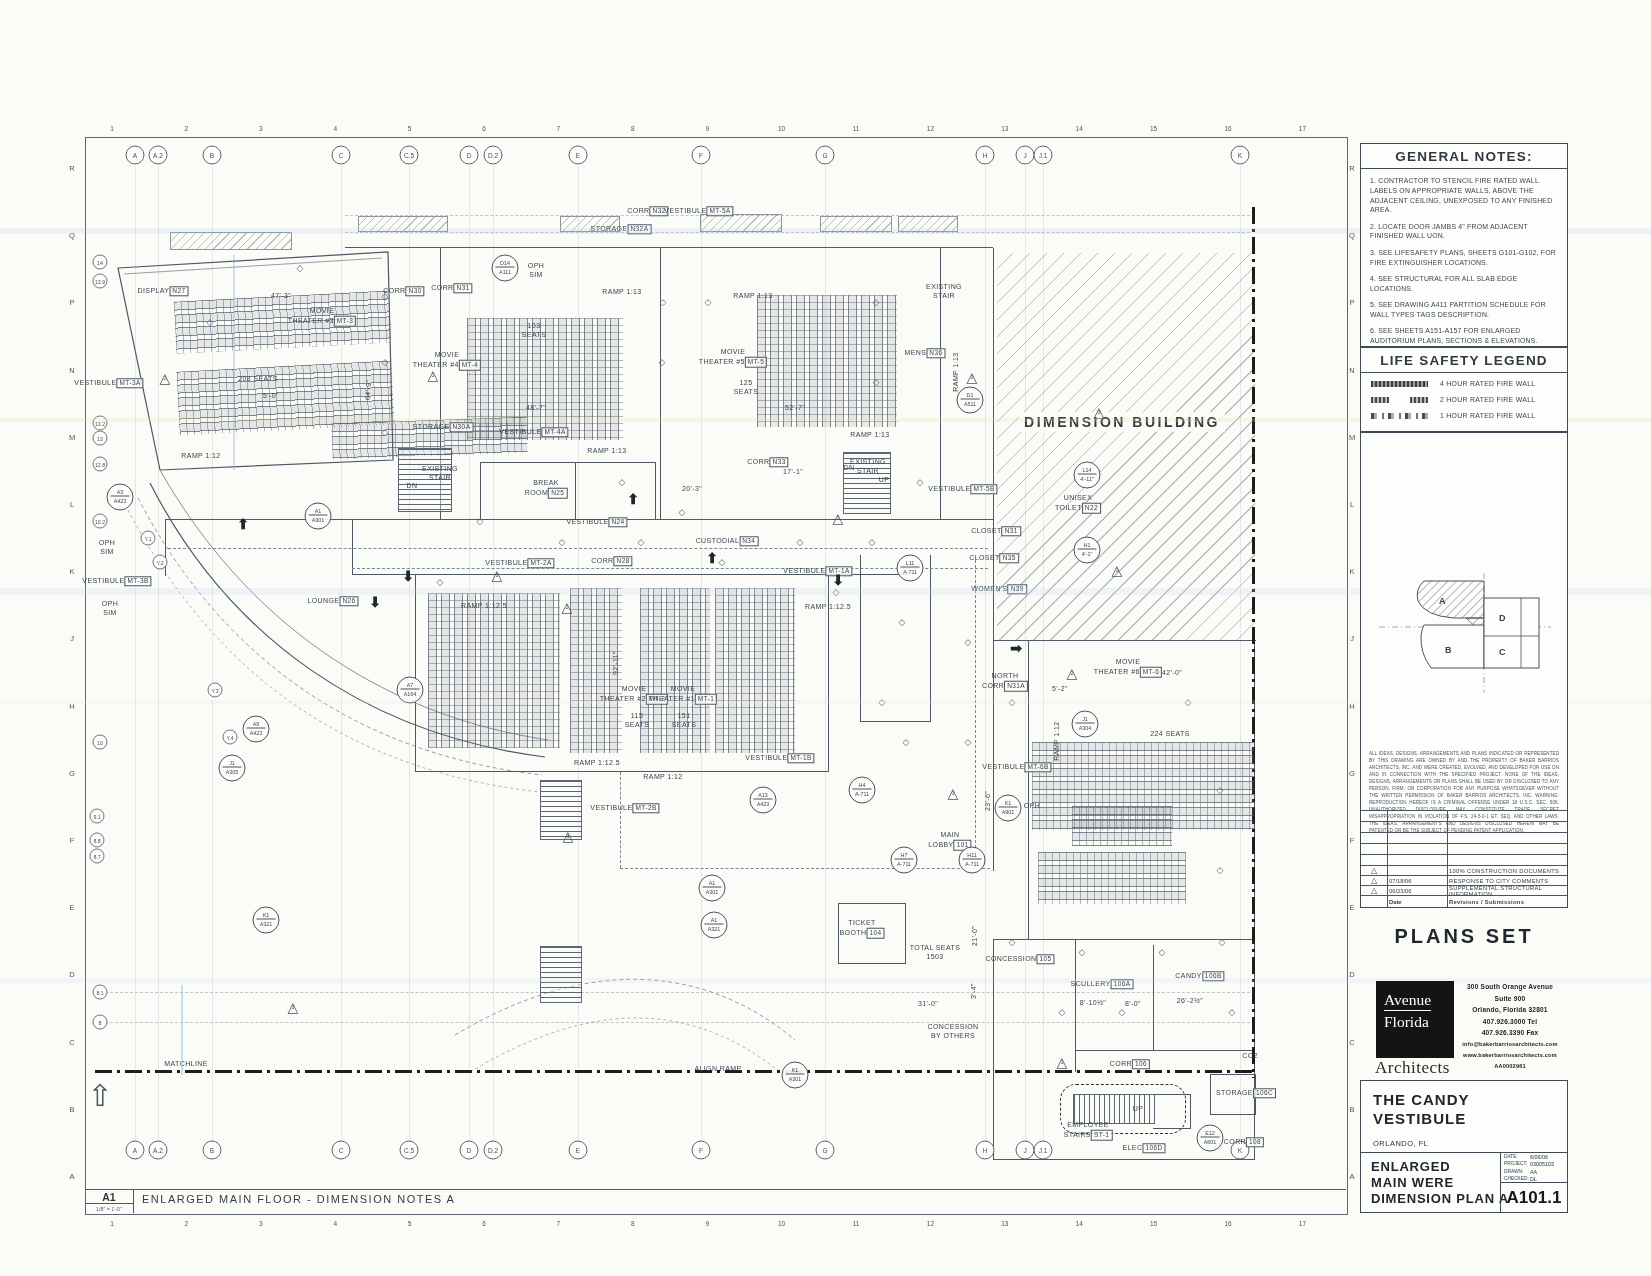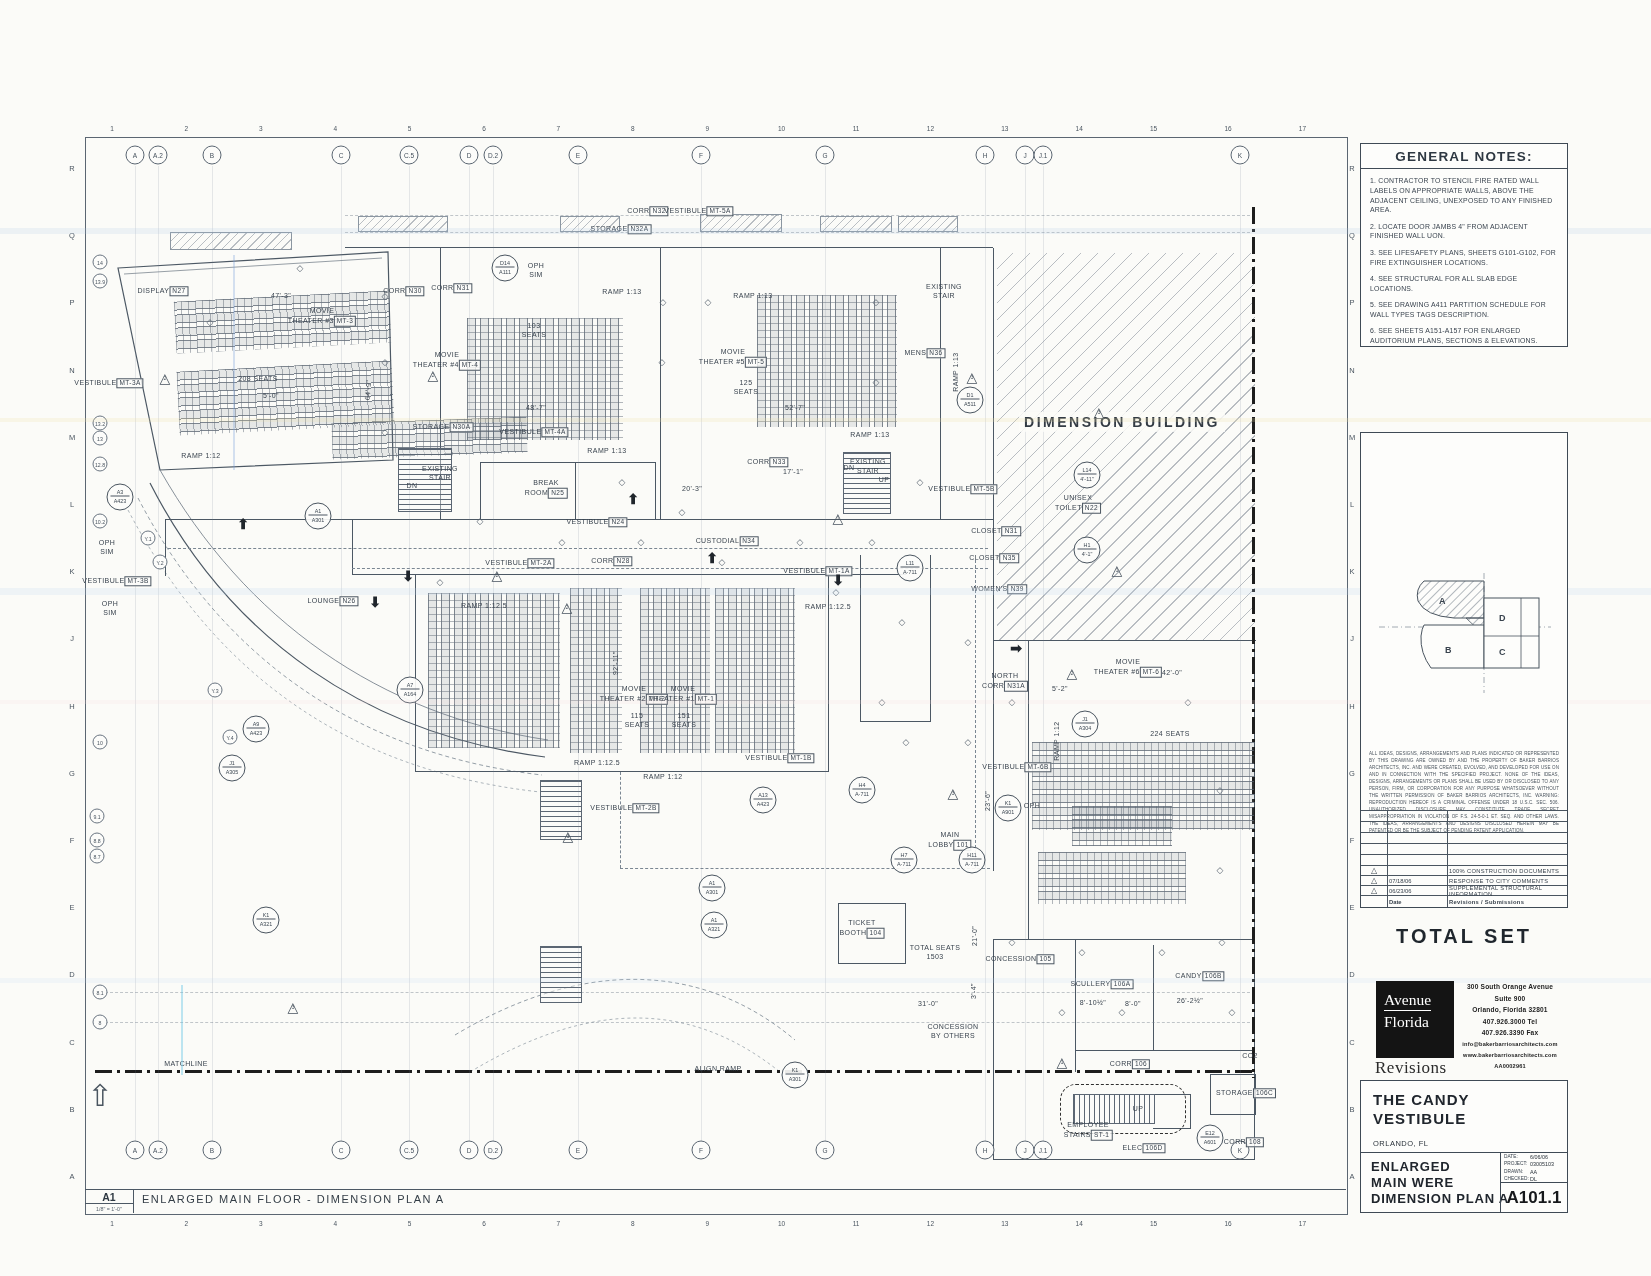--- a/index.html
+++ b/index.html
@@ -564,34 +564,51 @@
       <div class="mbub" style="left: 160px; top: 562px;">Y.2</div>
       <div class="mbub" style="left: 215px; top: 690px;">Y.3</div>
       <div class="mbub" style="left: 230px; top: 737px;">Y.4</div>
     </div>
 
   <div class="wall" style="left:85px;top:1189px;width:1261px;height:1px"></div>
   <div class="wall" style="left:133px;top:1189px;width:1px;height:24px"></div>
   <div class="wall" style="left:85px;top:1203px;width:48px;height:1px"></div>
   <div class="strip-a1" style="left:109px;top:1197px">A1</div>
   <div class="strip-scale" style="left:109px;top:1209px">1/8" = 1'-0"</div>
-  <div class="strip-title" style="left:142px;top:1193px">ENLARGED MAIN FLOOR - DIMENSION PLAN A</div>
+  <div class="strip-title" style="left:142px;top:1193px">ENLARGED MAIN FLOOR - DIMENSION NOTES A</div>
 
   <div class="box" style="left:1360px;top:143px;width:208px;height:204px">
     <div class="bx-title">GENERAL NOTES:</div>
     <div class="gn-body" id="gn-list">
         <p>1. CONTRACTOR TO STENCIL FIRE RATED WALL LABELS ON APPROPRIATE WALLS, ABOVE THE ADJACENT CEILING, UNEXPOSED TO ANY FINISHED AREA.</p>
         <p>2. LOCATE DOOR JAMBS 4" FROM ADJACENT FINISHED WALL UON.</p>
         <p>3. SEE LIFESAFETY PLANS, SHEETS G101-G102, FOR FIRE EXTINGUISHER LOCATIONS.</p>
         <p>4. SEE STRUCTURAL FOR ALL SLAB EDGE LOCATIONS.</p>
         <p>5. SEE DRAWING A411 PARTITION SCHEDULE FOR WALL TYPES TAGS DESCRIPTION.</p>
         <p>6. SEE SHEETS A151-A157 FOR ENLARGED AUDITORIUM PLANS, SECTIONS &amp; ELEVATIONS.</p>
       </div>
   </div>
 
+  <div class="box" style="left:1360px;top:347px;width:208px;height:85px">
+    <div class="bx-title">LIFE SAFETY LEGEND</div>
+    <div class="lg-body" id="lg-list">
+        <div class="lg-row">
+          <div class="sw sw0"></div>
+          <span>4 HOUR RATED FIRE WALL</span>
+        </div>
+        <div class="lg-row">
+          <div class="sw sw1"></div>
+          <span>2 HOUR RATED FIRE WALL</span>
+        </div>
+        <div class="lg-row">
+          <div class="sw sw2"></div>
+          <span>1 HOUR RATED FIRE WALL</span>
+        </div>
+      </div>
+  </div>
 
   <div class="box" style="left:1360px;top:432px;width:208px;height:476px">
     <svg width="172" height="120" viewBox="0 0 172 120" style="position:absolute;left:18px;top:140px">
       <defs>
         <pattern id="kp" width="6" height="6" patternTransform="rotate(45)" patternUnits="userSpaceOnUse">
           <line x1="0" y1="0" x2="0" y2="6" stroke="#6a7581" stroke-width="1"></line>
         </pattern>
       </defs>
       <line x1="105" y1="0" x2="105" y2="120" stroke="#8b96a1" stroke-width="0.8" stroke-dasharray="6 3 1 3"></line>
       <line x1="0" y1="54" x2="172" y2="54" stroke="#8b96a1" stroke-width="0.8" stroke-dasharray="6 3 1 3"></line>
@@ -631,27 +648,27 @@
         <div class="rev-row" style="height: 12px;">
           <div class="rev-sym"></div>
           <div class="rev-date" style="font-weight: bold;">Date</div>
           <div class="rev-desc" style="font-weight: bold;">Revisions / Submissions</div>
         </div>
         <div class="rev-col" style="left: 26px;"></div>
         <div class="rev-col" style="left: 86px;"></div>
       </div>
   </div>
 
-  <div class="permit" style="left:1360px;top:925px;width:208px">TOTAL SET</div>
+  <div class="permit" style="left:1360px;top:925px;width:208px">PLANS SET</div>
 
   <div class="logoblk" style="left:1376px;top:981px;width:78px;height:77px">
     <div class="l1">Avenue</div>
     <div class="l2">Florida</div>
   </div>
-  <div class="architects" style="left:1375px;top:1058px">Revisions</div>
+  <div class="architects" style="left:1375px;top:1058px">Architects</div>
   <div class="addr" style="left:1452px;top:983px;width:116px" id="addr-list">
       <div>300 South Orange Avenue</div>
       <div>Suite 900</div>
       <div>Orlando, Florida 32801</div>
       <div>407.926.3000 Tel</div>
       <div>407.926.3390 Fax</div>
       <div class="sm">info@bakerbarriosarchitects.com</div>
       <div class="sm">www.bakerbarriosarchitects.com</div>
       <div class="sm">AA0002961</div>
     </div>

